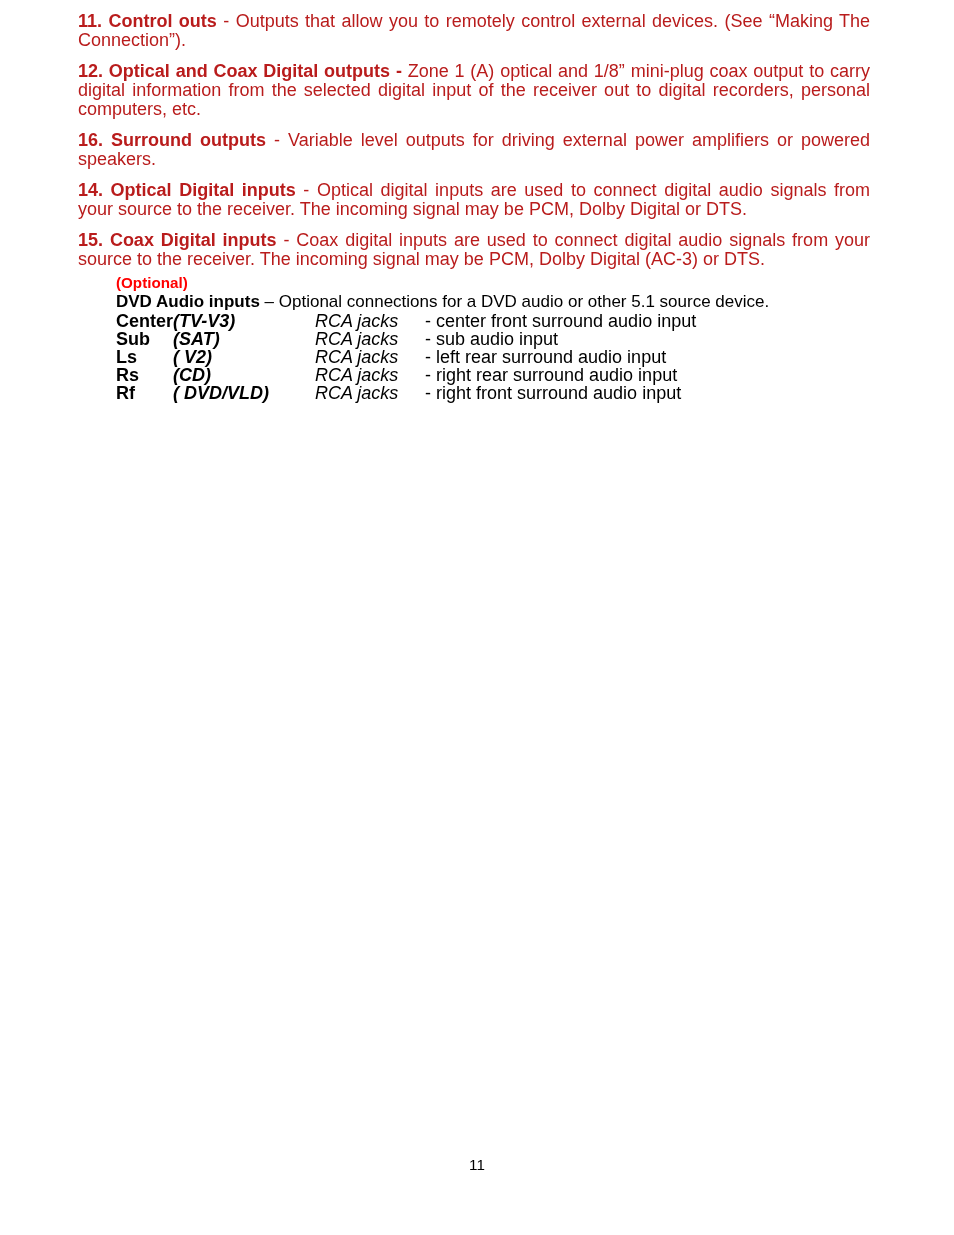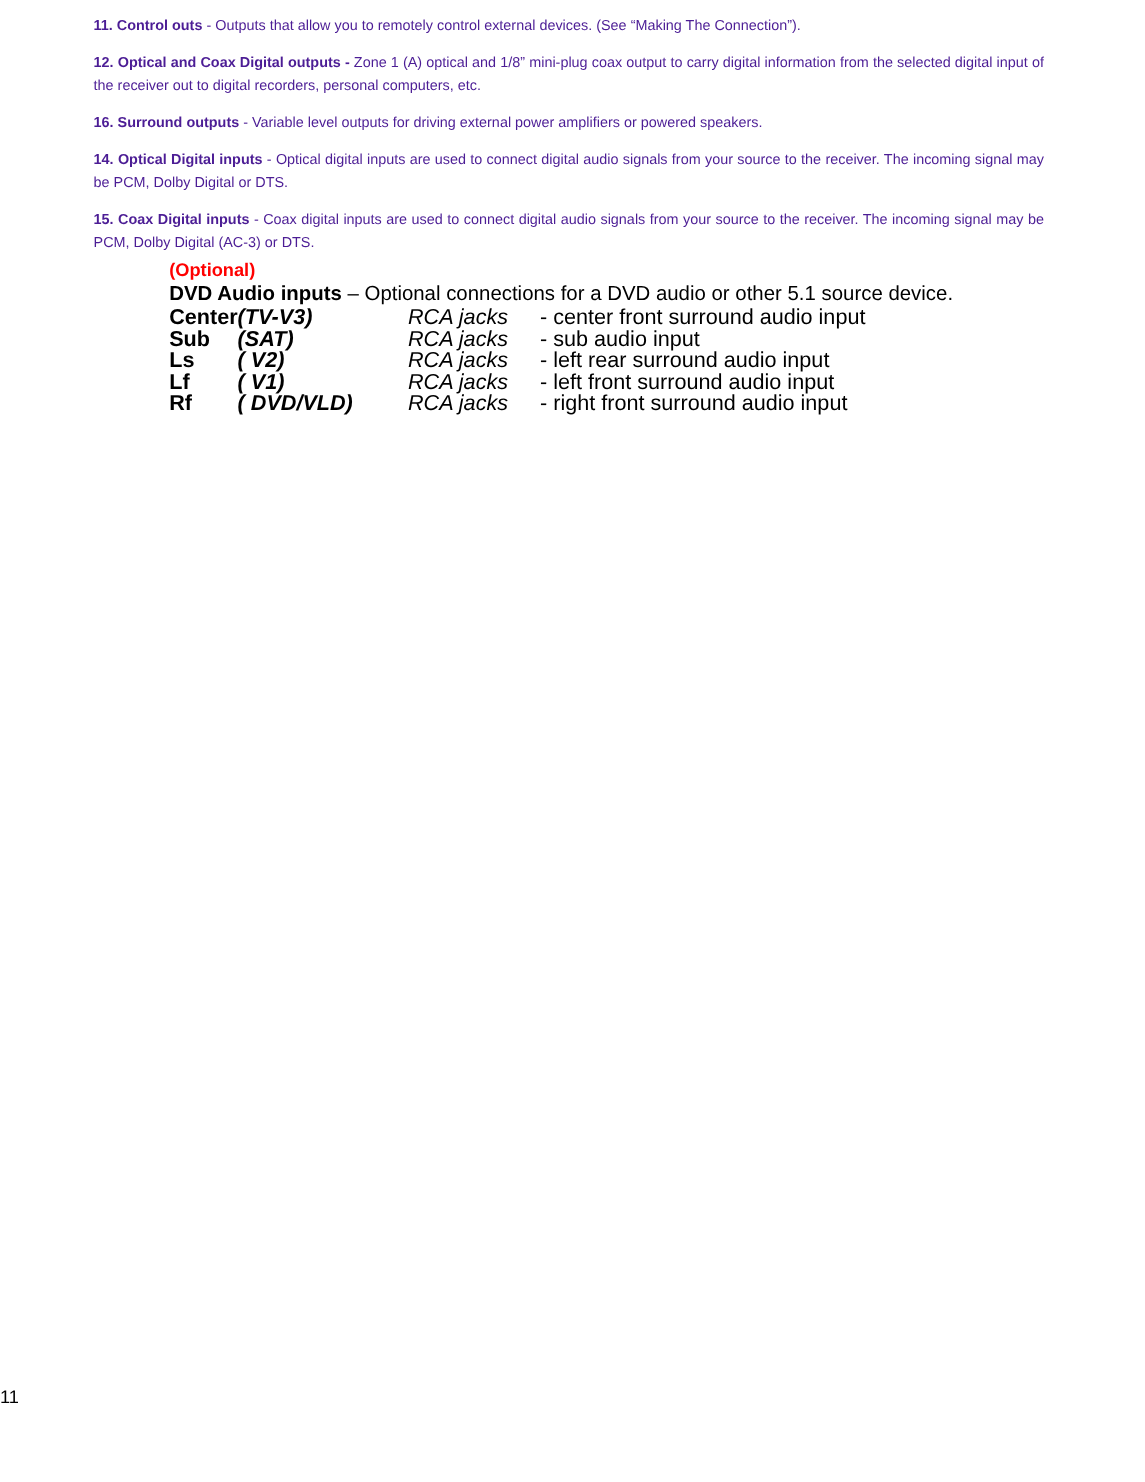--- a/index.html
+++ b/index.html
@@ -24,33 +24,33 @@
     padding: 0;
   }
   .content {
     position: absolute;
     left: 78px;
     top: 12px;
     width: 792px;
   }
   p.para {
     margin: 0 0 12px 0;
-    font-size: 12px;
+    font-size: 18px;
     line-height: 19px;
     text-align: justify;
     text-justify: inter-word;
-    color: #4c1d95;
+    color: #b91c1c;
   }
   p.para:last-of-type { margin-bottom: 0; }
   .lead {
     font-weight: bold;
   }
   .optional-block {
     margin-top: 4px;
-    margin-left: 63px;
+    margin-left: 38px;
   }
   .optional-label {
     font-size: 15.2px;
     line-height: 19px;
     font-weight: bold;
     color: #ff0000;
     margin: 0;
   }
   .dvd-line {
     font-size: 17px;
@@ -90,21 +90,21 @@
   td.c-desc {
     font-weight: normal;
     font-style: normal;
     padding-left: 0px;
   }
   .page-number {
     position: absolute;
     left: 0;
     right: 0;
     top: 1155px;
-    text-align: left;
+    text-align: center;
     font-size: 15.2px;
     line-height: 19px;
     color: #000;
   }
 </style>
 </head>
 <body>
 
 <div class="page">
   <div class="content">
@@ -137,24 +137,24 @@
             <td class="c-jack">RCA jacks</td>
             <td class="c-desc">- sub audio input</td>
           </tr>
           <tr>
             <td class="c-name">Ls</td>
             <td class="c-code">( V2)</td>
             <td class="c-jack">RCA jacks</td>
             <td class="c-desc">- left rear surround audio input</td>
           </tr>
           <tr>
-            <td class="c-name">Lf</td>
-            <td class="c-code">( V1)</td>
+            <td class="c-name">Rs</td>
+            <td class="c-code">(CD)</td>
             <td class="c-jack">RCA jacks</td>
-            <td class="c-desc">- left front surround audio input</td>
+            <td class="c-desc">- right rear surround audio input</td>
           </tr>
           <tr>
             <td class="c-name">Rf</td>
             <td class="c-code">( DVD/VLD)</td>
             <td class="c-jack">RCA jacks</td>
             <td class="c-desc">- right front surround audio input</td>
           </tr>
         </tbody>
       </table>
     </div>

